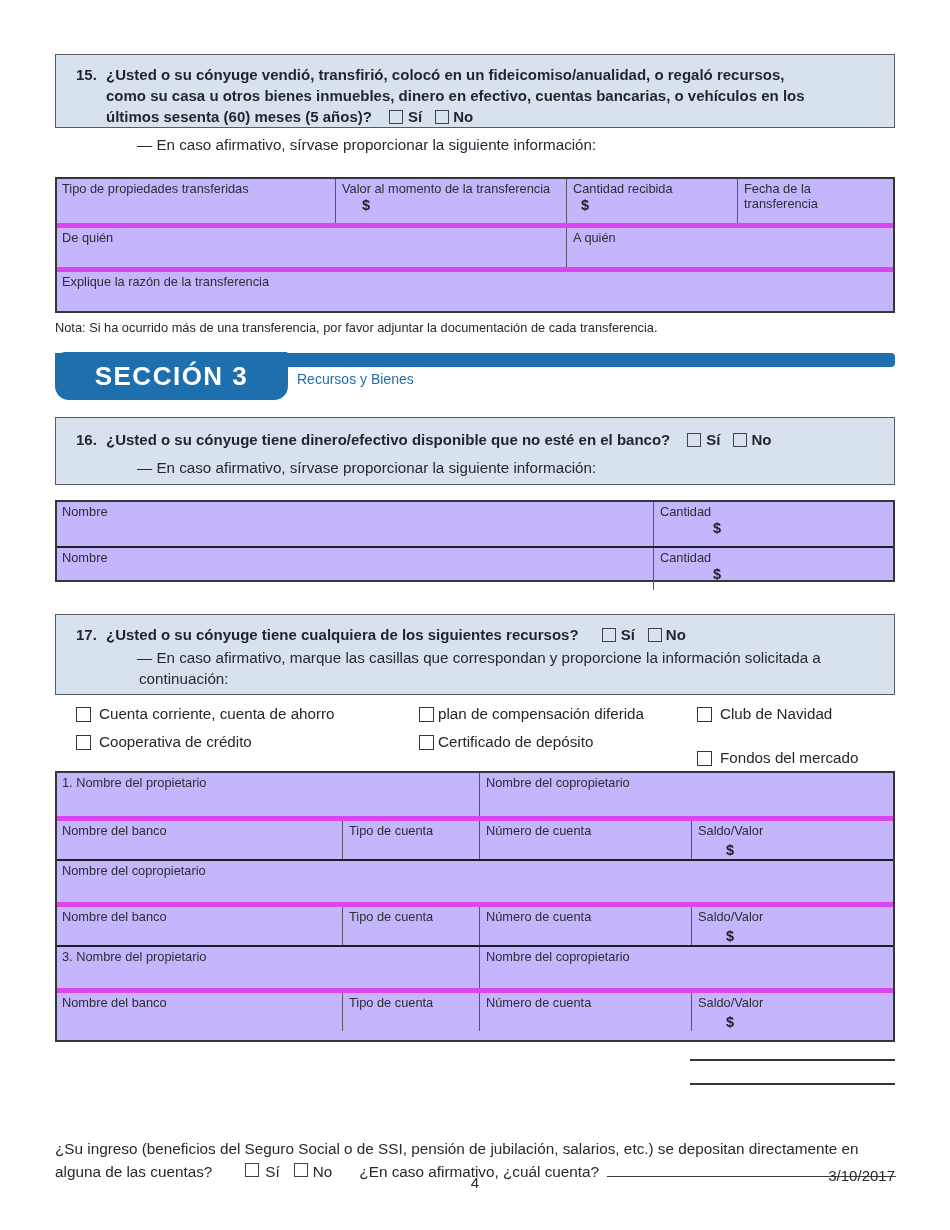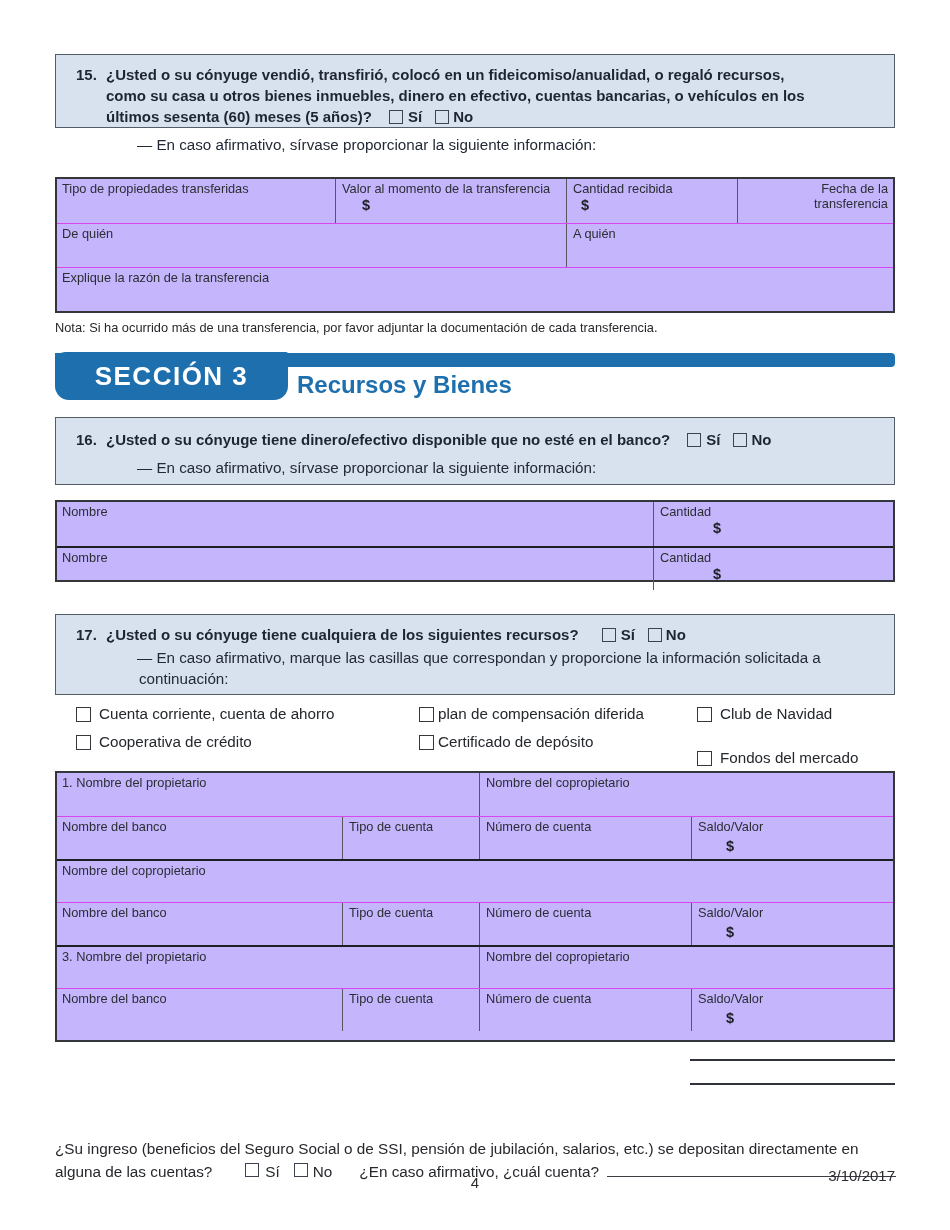--- a/index.html
+++ b/index.html
@@ -23,36 +23,36 @@
   .qsub-indent2 { padding-left:83px !important; margin-top:0 !important; }
   
   .cb { display:inline-block; width:14px; height:14px; border:1.6px solid #3c424e;
     background:transparent; vertical-align:-2px; }
   .cb.first { margin-left:17px; margin-right:5px; }
   .cb.second { margin-left:13px; margin-right:4px; }
   .cb-lbl { font-weight:bold; color:#1d2533; }
   
   .tbl { position:absolute; left:55px; width:840px; border:2px solid #33363b; background:#c4b5fd; }
   .trow { display:flex; }
-  .trow + .trow { border-top:1px solid #d946ef; }
+  .trow + .trow { border-top:5px solid #d946ef; }
   .trow.thick { border-top:2.5px solid #1d1f22; }
   .tcell { position:relative; padding:2px 5px; font-size:12.8px; color:#2b2e33; }
   .tcell + .tcell { border-left:1px solid #55585e;padding-left:6px; }
   .tcell .lbl { font-size:12.8px; color:#2b2e33; }
   .dollar { display:block; font-weight:bold; font-size:14.5px; color:#1b1d20; margin-top:1px; }
   
   .sec-bar { position:absolute; left:55px; top:353px; width:840px; height:14px;
     background:#1e6fad; border-radius:0 4px 4px 0; }
   .sec-tab { position:absolute; left:55px; top:352px; width:233px; height:48px;
     background:#1e6fad; border-radius:10px 2px 14px 14px;
     display:flex; align-items:center; justify-content:center; }
   .sec-tab-text { color:#ffffff; font-weight:bold; font-size:26px; letter-spacing:1.5px;
     font-family:"Liberation Sans", sans-serif; }
   .sec-title { position:absolute; left:297px; top:371px; color:#1e6fad;
-    font-weight:bold; font-size:24px; }
+    font-weight:normal; font-size:14px; }
   
   .res-item { position:absolute; font-size:15.2px; color:#24272c; white-space:nowrap; }
   .res-item .cbx { display:inline-block; width:15px; height:15px;
     border:1.6px solid #34373c; background:#fff; vertical-align:-3px; margin-right:8px; }
   
   .note { position:absolute; left:55px; top:320px; font-size:12.8px; color:#26282c; }
   
   .fill-line { position:absolute; left:690px; width:205px; border-top:2px solid #303338; }
   
   .deposit { position:absolute; left:55px; top:1113px; width:841px;
@@ -92,21 +92,21 @@
         <span class="lbl">Tipo de propiedades transferidas</span>
       </div>
       <div class="tcell" style="width:231px;">
         <span class="lbl">Valor al momento de la transferencia</span>
         <span class="dollar" style="margin-left:20px;">$</span>
       </div>
       <div class="tcell" style="width:171px;">
         <span class="lbl">Cantidad recibida</span>
         <span class="dollar" style="margin-left:8px;">$</span>
       </div>
-      <div class="tcell" style="flex:1;text-align:right;">
+      <div class="tcell" style="flex:1;">
         <span class="lbl">Fecha de la transferencia</span>
       </div>
     </div>
     <div class="trow" style="height:44px;">
       <div class="tcell" style="width:509px;">
         <span class="lbl">De quién</span>
       </div>
       <div class="tcell" style="flex:1;">
         <span class="lbl">A quién</span>
       </div>

